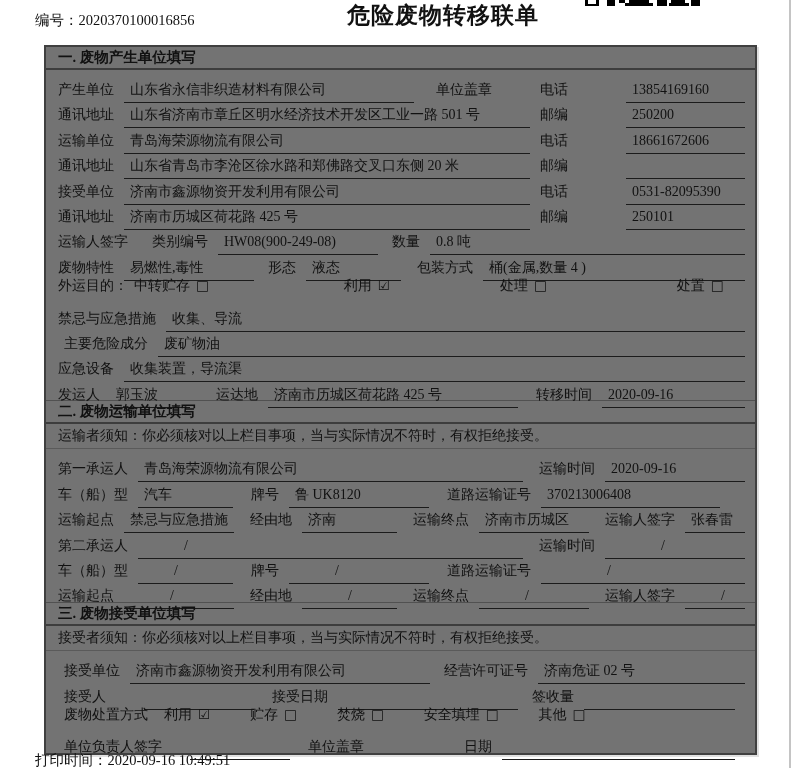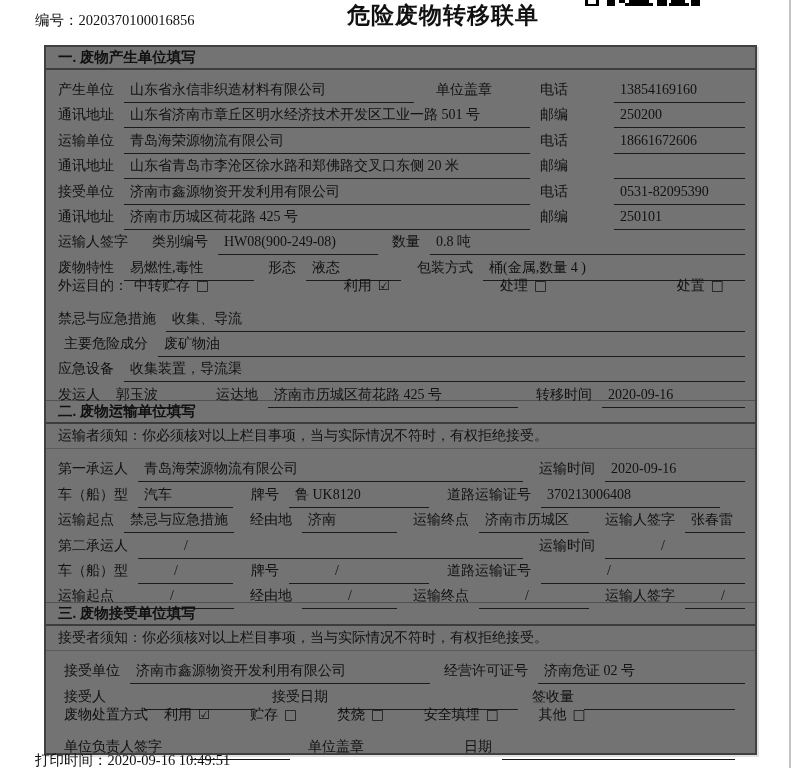--- a/index.html
+++ b/index.html
@@ -34,23 +34,23 @@
   .ml110{margin-left:110px;} .ml130{margin-left:130px;} .ml135{margin-left:135px;}
   .u { border-bottom:1.2px solid #1b1b1b; white-space:nowrap; padding:8px 2px 0 6px;
        box-sizing:border-box; overflow:hidden; }
   .u::after { content:"\00a0"; }
   .fx { flex:1 1 auto; }
   .mr25 { margin-right:25px; } .mr10 { margin-right:10px; }
   .w80{width:80px;} .w95{width:95px;} .w100{width:100px;} .w110{width:110px;}
   .w130{width:130px;font-family:Liberation Serif, serif;} .w140{width:140px;} .w160{width:160px;} .w180{width:180px;}
   .w215{width:215px;} .w250{width:250px;} .w290{width:290px;} .w300{width:300px;} .w385{width:385px;}
   .i30{text-indent:30px;} .i40{text-indent:40px;} .i50{text-indent:50px;} .i60{text-indent:60px;}
-  .rc { display:flex; align-items:baseline; flex:0 0 205px; width:205px;gap:36px; }
+  .rc { display:flex; align-items:baseline; flex:0 0 205px; width:205px; }
   .rc .lbl { margin-right:10px; }
-  .rc .u { flex:1 1 auto; }
+  .rc .u { flex:1 1 auto;margin-left:48px; }
   .opt { white-space:nowrap; }
   .box { font-family:"DejaVu Sans", sans-serif; font-size:13.5px; margin-left:6px; }
   .print-line { position:absolute; left:35px; top:751px; font-size:14.5px; white-space:nowrap; }
 </style>
 </head>
 <body>
 
 <div class="doc-header">
   <div class="serial"><span>编号：</span><span>2020370100016856</span></div>
   <div class="doc-title">危险废物转移联单</div>

